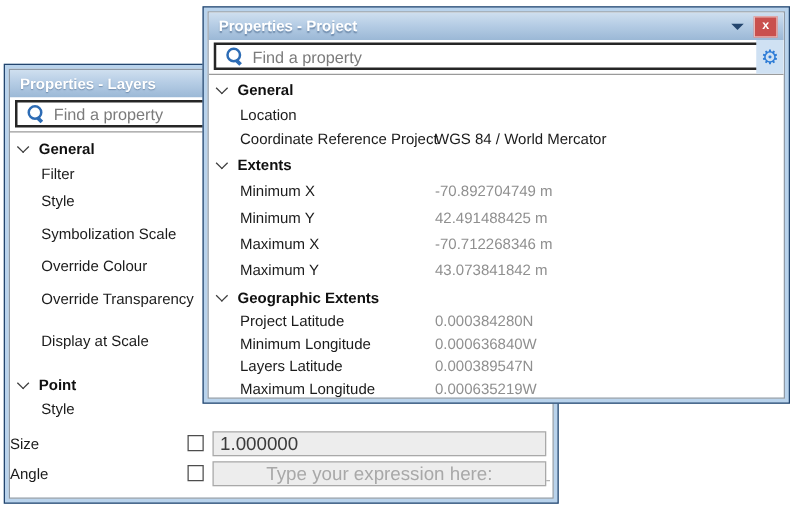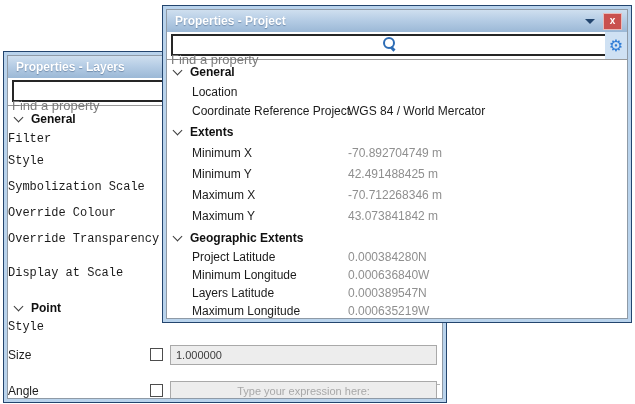--- a/index.html
+++ b/index.html
@@ -14,21 +14,21 @@
             display:flex;align-items:center;padding:0 8px;box-sizing:border-box;}
   .titlebar .title{color:#ffffff;font-weight:bold;font-size:12px;text-shadow:0 1px 1px rgba(40,70,110,.45);white-space:nowrap;}
 
   .tb-buttons{position:absolute;right:5px;top:0;height:100%;display:flex;align-items:center;gap:8px;}
   .tb-chevron{width:0;height:0;border-left:5px solid transparent;border-right:5px solid transparent;border-top:5px solid #23456e;}
   .tb-close{width:17px;height:15px;background:#c9504e;border:1px solid #e8b9b8;display:flex;align-items:center;justify-content:center;
             color:#ffffff;font-weight:bold;font-size:10px;line-height:1;}
 
   .search-row{position:relative;height:27px;background:#ffffff;border-bottom:1px solid #9a9a9a;}
   .search-box{position:absolute;left:4px;top:2px;height:22px;box-sizing:border-box;background:#ffffff;border:2px solid #262626;
-              display:flex;align-items:center;flex-direction:column;}
+              display:flex;align-items:center;}
   .search-input{border:none;outline:none;background:transparent;font-family:"Liberation Sans",sans-serif;font-size:13px;
                 color:#3c3c3c;width:100%;height:100%;padding:0 4px 0 0;}
   .search-input::placeholder{color:#7b7b7b;}
   .mag{position:relative;width:16px;height:16px;margin:0 6px 0 7px;flex:0 0 auto;}
   .mag::before{content:"";position:absolute;left:1px;top:1px;width:8px;height:8px;border:2px solid #2d6cb5;border-radius:50%;}
   .mag::after{content:"";position:absolute;left:10px;top:10px;width:5px;height:2.5px;background:#2d6cb5;transform:rotate(45deg);transform-origin:0 0;}
   .gear-area{position:absolute;right:0;top:0;width:22px;height:27px;background:#cfe1f3;display:flex;align-items:center;justify-content:center;}
   .gear{font-family:"DejaVu Sans",sans-serif;color:#2e7cd6;font-size:16px;line-height:1;}
 
   
@@ -41,27 +41,27 @@
   .prow .val{position:absolute;left:181px;white-space:nowrap;}
   .val-dark{color:#1b1b1b;}
   .val-gray{color:#8f8f8f;}
 
   
   .h20{height:20px;} .h19{height:19px;position:relative;} .h21{height:21px;position:relative;} .h18{height:18px;position:relative;}
   .mt2{margin-top:2px;}
 
   
   .lrow{display:flex;align-items:center;height:26px;}
-  .lrow .lbl{font-family:Liberation Mono, monospace;}
+  .lrow .lbl{padding-left:25px;}
 
   
   .ctl-row{position:relative;height:20px;display:flex;align-items:center;}
   .checkbox{position:absolute;left:142px;top:3px;width:13px;height:13px;box-sizing:border-box;background:#ffffff;border:1px solid #4d4d4d;}
   .gray-input{position:absolute;left:162px;top:0;width:267px;height:20px;box-sizing:border-box;background:#ededed;
-              border:1px solid #a9a9a9;font-family:"Liberation Sans",sans-serif;font-size:11px;color:#3c3c3c;padding:0 5px;}
+              border:1px solid #a9a9a9;font-family:"Liberation Sans",sans-serif;font-size:15px;color:#3c3c3c;padding:0 5px;}
   .gray-input::placeholder{color:#a8a8a8;}
   .center-text{text-align:center;}
   .hidden-ctl-line{position:absolute;left:186px;width:246px;height:0;border-top:1px solid #b4b4b4;}
 </style>
 </head>
 <body>
 
 <div id="stage">
 
   <div class="panel" style="left:3px;top:51px;width:444px;height:352px;">
@@ -108,21 +108,21 @@
           <span class="lbl">Style</span>
           </div>
 
         <div class="hidden-ctl-line" style="top:278px;"></div>
 
         <div class="ctl-row" style="margin-top:10px;">
           <span class="lbl">Size</span>
           <span class="checkbox"></span>
           <input class="gray-input" type="text" value="1.000000" style="">
         </div>
-        <div class="ctl-row" style="margin-top:16px;">
+        <div class="ctl-row" style="margin-top:4px;">
           <span class="lbl">Angle</span>
           <span class="checkbox"></span>
           <input class="gray-input center-text" type="text" placeholder="Type your expression here:" style="">
         </div>
       </div>
     </div>
   </div>
 
   <div class="panel" style="left:162px;top:5px;width:470px;height:318px;">
     <div class="panel-inner">

